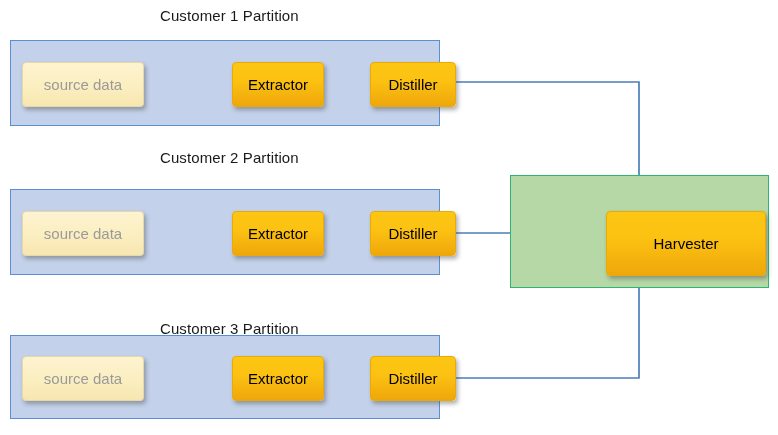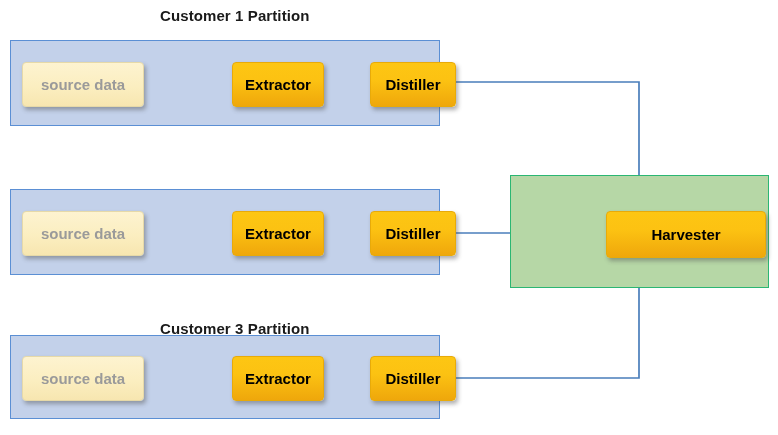--- a/index.html
+++ b/index.html
@@ -9,21 +9,20 @@
   }
   body {
     font-family: "Liberation Sans", sans-serif;
   }
   #canvas {
     position: relative;
     width: 778px;
     height: 435px;
     background: #ffffff;
     overflow: hidden;
-    font-weight: bold;
   }
   
   .partition {
     position: absolute;
     box-sizing: border-box;
   }
   .partition.blue {
     background: #c3d1ea;
     border: 1px solid #5b8fd4;
   }
@@ -104,20 +103,21 @@
   <div class="caption" style="left:160px; top:7px;">Customer 1 Partition</div>
 
   <div class="partition blue" style="left:10px; top:40px; width:430px; height:86px;"></div>
 
   <div class="node source" style="left:22px; top:62px; width:122px; height:45px;">source data</div>
 
   <div class="node gold" style="left:184px; top:62px; width:92px; height:45px;">Extractor</div>
 
   <div class="node gold" style="left:322px; top:62px; width:86px; height:45px;">Distiller</div>
 
+  <div class="caption" style="left:160px; top:149px;">Customer 2 Partition</div>
 
   <div class="partition blue" style="left:10px; top:189px; width:430px; height:86px;"></div>
 
   <div class="node source" style="left:22px; top:211px; width:122px; height:45px;">source data</div>
 
   <div class="node gold" style="left:184px; top:211px; width:92px; height:45px;">Extractor</div>
 
   <div class="node gold" style="left:322px; top:211px; width:86px; height:45px;">Distiller</div>
 
   <div class="caption" style="left:160px; top:320px;">Customer 3 Partition</div>
@@ -126,15 +126,15 @@
 
   <div class="node source" style="left:22px; top:356px; width:122px; height:45px;">source data</div>
 
   <div class="node gold" style="left:184px; top:356px; width:92px; height:45px;">Extractor</div>
 
   <div class="node gold" style="left:322px; top:356px; width:86px; height:45px;">Distiller</div>
 
 
   <div class="partition green" style="left:510px; top:175px; width:259px; height:113px;"></div>
 
-  <div class="node gold" style="left:558px; top:211px; width:160px; height:47px;">Harvester</div>
+  <div class="node gold" style="left:558px; top:211px; width:160px; height:65px;">Harvester</div>
 
 </div>
 
 </body></html>

